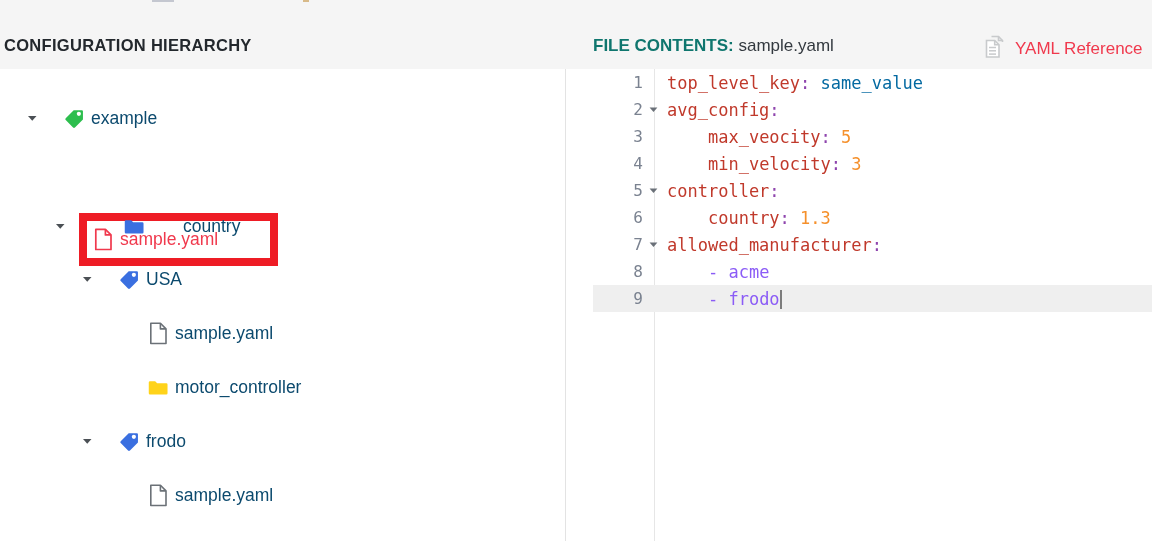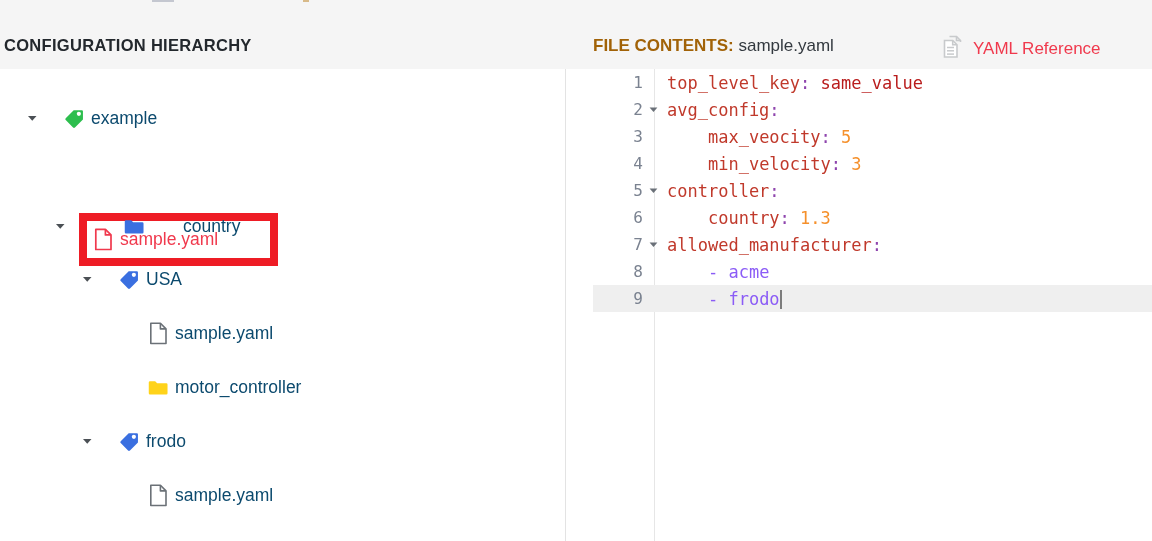--- a/index.html
+++ b/index.html
@@ -54,29 +54,29 @@
   #file-contents-header {
     position: absolute;
     left: 593px;
     top: 33px;
     font-size: 17px;
     color: #2d3238;
     white-space: nowrap;
   }
   #file-contents-header .lbl {
     font-weight: bold;
-    color: #a16207;
+    color: #0f766e;
   }
   #file-contents-header .fname {
     font-weight: normal;
     color: #33393f;
   }
   #yaml-ref {
     position: absolute;
-    left: 942px;
+    left: 984px;
     top: 32px;
     display: flex;
     align-items: center;
     gap: 9px;
     cursor: pointer;
     white-space: nowrap;
   }
   #yaml-ref .rlabel {
     font-size: 17px;
     color: #f0394d;
@@ -210,21 +210,21 @@
     height: 472px;
     background: #e6e6e6;
   }
   .code-text {
     padding-left: 7px;
     position: relative;
     z-index: 2;
   }
   .tok-key   { color: #c0392b; margin-top: 30px; }
   .tok-colon { color: #8e44ad; }
-  .tok-str   { color: #b91c1c; }
+  .tok-str   { color: #0369a1; }
   .tok-num   { color: #f5902b; }
   .tok-dash  { color: #8b5cf6; }
   .caret-bar {
     display: inline-block;
     width: 2px;
     height: 19px;
     background: #7c7c7c;
     vertical-align: -4px;
   }
 </style>

